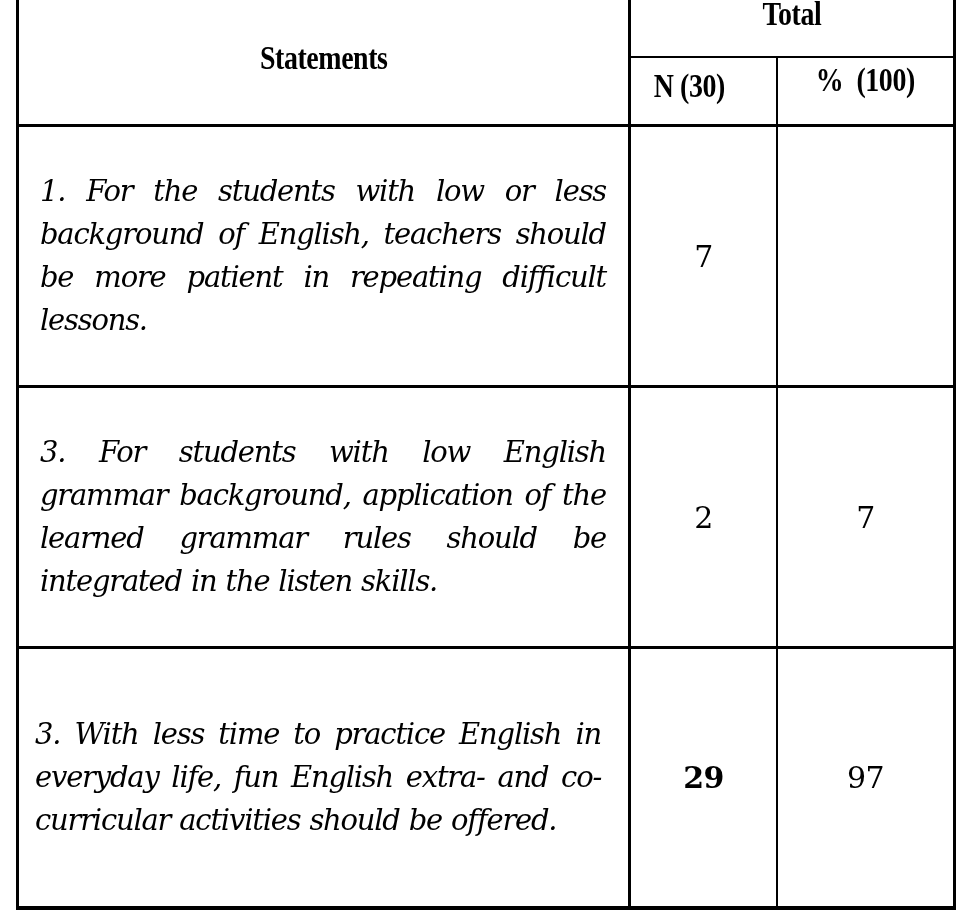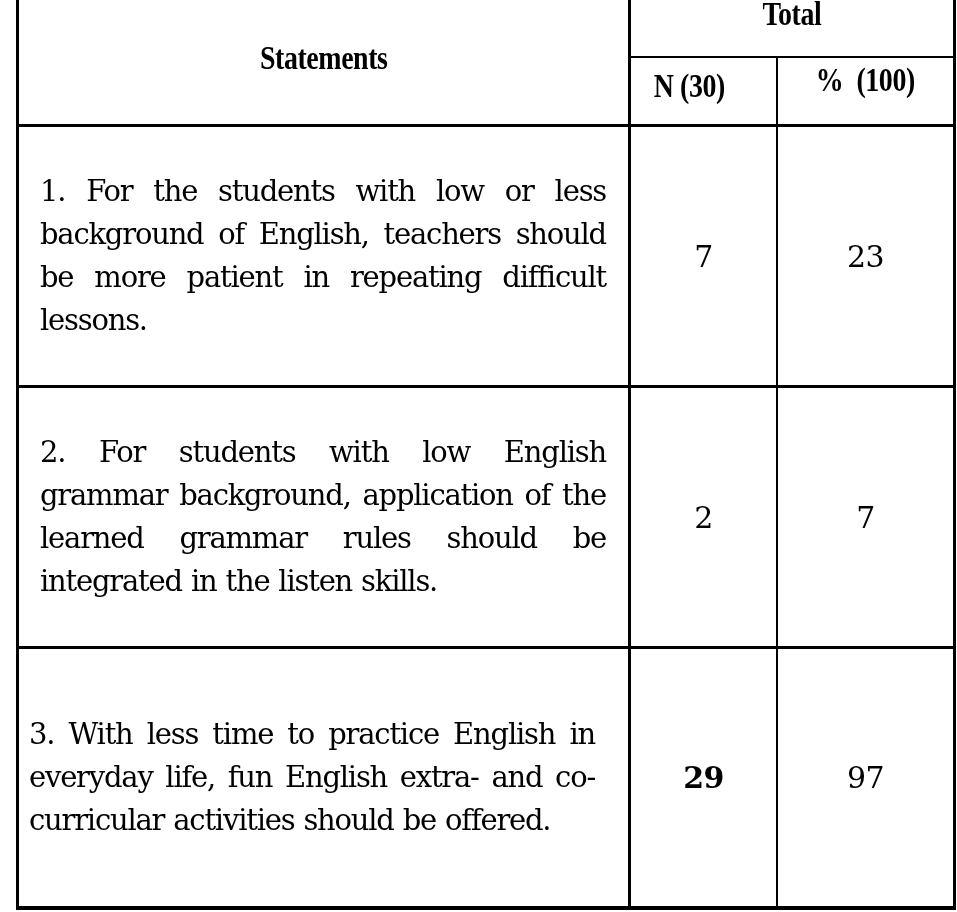--- a/index.html
+++ b/index.html
@@ -3,21 +3,21 @@
 <meta charset="utf-8">
 <style>
   html, body { margin:0; padding:0; background:#ffffff; }
   body { width:957px; height:912px; position:relative; overflow:hidden;
          font-family:"DejaVu Serif","Liberation Serif",serif; color:#000; }
   .tbl { position:absolute; left:16px; top:-10px; width:940px; height:920px; }
   .line { position:absolute; background:#000; }
   .cell { position:absolute; display:flex; align-items:center; justify-content:center; box-sizing:border-box; }
   .hdr { font-family:"Liberation Serif","DejaVu Serif",serif; font-weight:bold; font-size:34px; letter-spacing:-0.5px; transform:scaleX(0.82); white-space:nowrap; }
   .stmt { font-family:"DejaVu Serif",serif; font-size:29px; line-height:43px; text-align:justify; text-align-last:left;
-          letter-spacing:-1.2px; word-spacing:1px; width:566px; transform:scaleX(1); }
+          letter-spacing:-1.2px; word-spacing:1px; width:566px; transform:scaleX(1);font-style:italic; }
   .num { font-family:"DejaVu Serif",serif; font-size:30px; letter-spacing:-0.5px; }
 </style>
 </head>
 <body>
 
 <div class="tbl">
 
   <div class="line" style="left:0;top:0;width:3px;height:920px;"></div>
   <div class="line" style="left:937px;top:0;width:3px;height:920px;"></div>
   <div class="line" style="left:612px;top:0;width:3px;height:920px;"></div>
@@ -40,35 +40,32 @@
   <div class="cell" style="left:762px;top:68px;width:175px;height:66px;padding-bottom:22px;">
     <span class="hdr" style="white-space:pre;">%  (100)</span>
   </div>
 
   <div class="cell" style="left:3px;top:137px;width:609px;height:258px;justify-content:flex-start;padding-left:21px;">
     <div class="stmt">1. For the students with low or less background of English, teachers should be more patient in repeating difficult lessons.</div>
   </div>
   <div class="cell" style="left:615px;top:137px;width:145px;height:258px;">
     <span class="num">7</span>
   </div>
-  <div class="cell" style="left:762px;top:137px;width:175px;height:258px;">
-    <span class="num">23</span>
-  </div>
 
   <div class="cell" style="left:3px;top:398px;width:609px;height:258px;justify-content:flex-start;padding-left:21px;">
-    <div class="stmt">2. For students with low English grammar background, application of the learned grammar rules should be integrated in the listen skills.</div>
+    <div class="stmt">3. For students with low English grammar background, application of the learned grammar rules should be integrated in the listen skills.</div>
   </div>
   <div class="cell" style="left:615px;top:398px;width:145px;height:258px;">
     <span class="num">2</span>
   </div>
   <div class="cell" style="left:762px;top:398px;width:175px;height:258px;">
     <span class="num">7</span>
   </div>
 
-  <div class="cell" style="left:3px;top:659px;width:609px;height:257px;justify-content:flex-start;padding-left:10px;">
+  <div class="cell" style="left:3px;top:659px;width:609px;height:257px;justify-content:flex-start;padding-left:16px;">
     <div class="stmt">3. With less time to practice English in everyday life, fun English extra- and co-curricular activities should be offered.</div>
   </div>
   <div class="cell" style="left:615px;top:659px;width:145px;height:257px;font-weight:bold;">
     <span class="num">29</span>
   </div>
   <div class="cell" style="left:762px;top:659px;width:175px;height:257px;border-radius:14px;">
     <span class="num">97</span>
   </div>
 </div>
 

